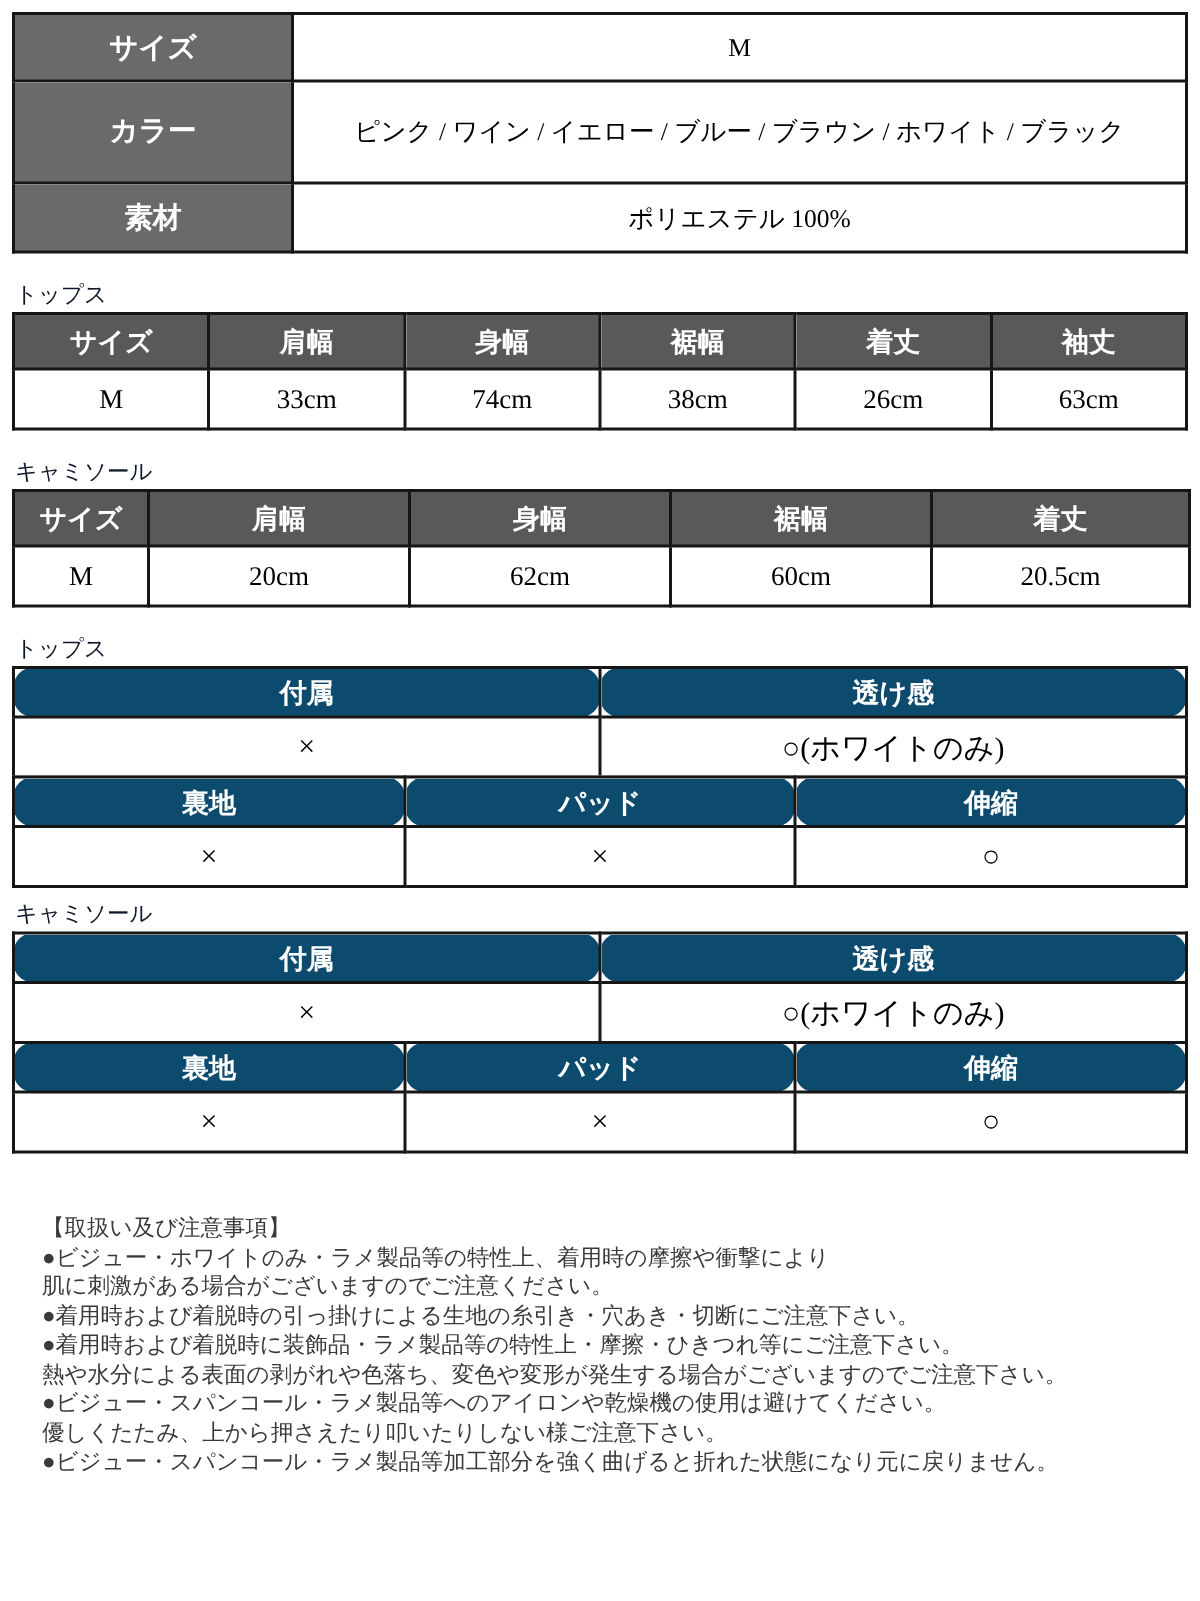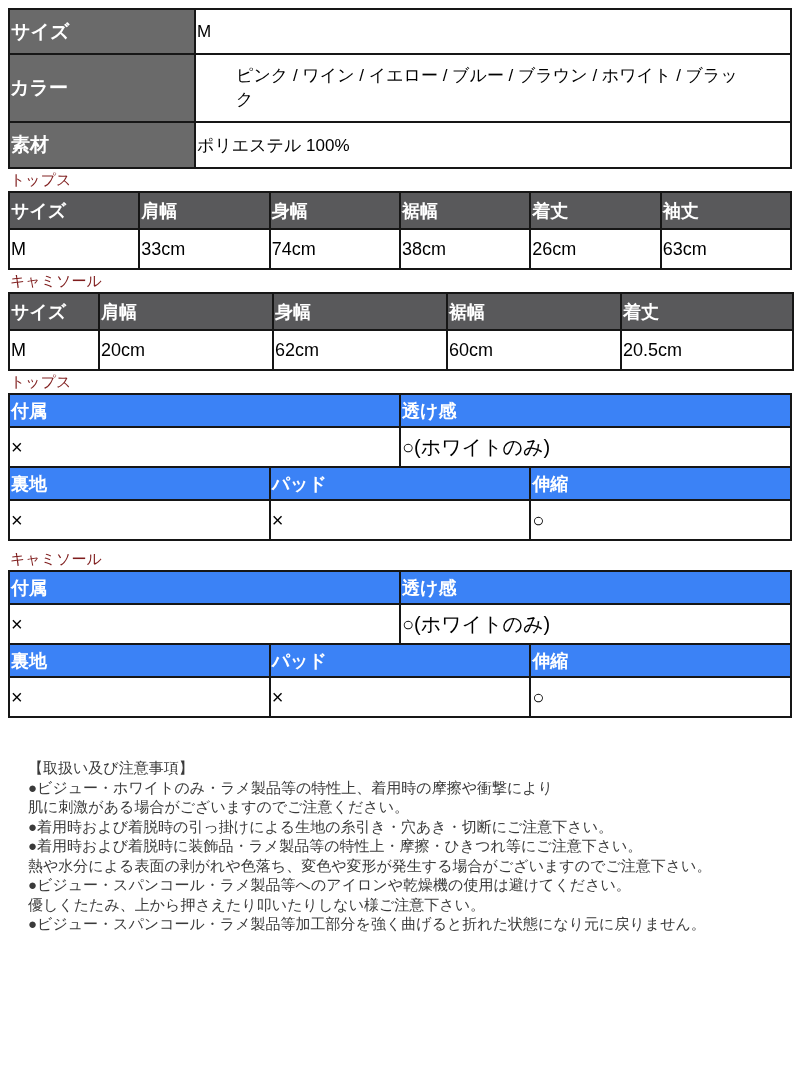--- a/index.html
+++ b/index.html
@@ -4,40 +4,40 @@
 <style>
   html,body{margin:0;padding:0;background:#ffffff;}
   body{
     width:800px;height:1067px;
     font-family:"Liberation Sans","DejaVu Sans",sans-serif;
     color:#000;
     -webkit-font-smoothing:antialiased;
   }
   .page{padding:8px;box-sizing:border-box;}
   table{border-collapse:collapse;table-layout:fixed;width:784px;background:#fff;}
-  td{border:2px solid #161616;vertical-align:middle;overflow:hidden;}
+  td{border:2px solid #161616;text-align:center;vertical-align:middle;overflow:hidden;font-family:Liberation Serif, serif;}
   
   .t-product td{font-size:17px;}
   .t-product .hcell{background:#6a6a6a;color:#ffffff;font-weight:bold;font-size:19px;width:182px;}
   .t-product .r1 td{height:41px;}
   .t-product .r2 td{height:66px;line-height:24px;padding:0 40px;}
   .t-product .r2 td.hcell{padding:0;}
   .t-product .r3 td{height:42px;}
   
   .t-size td{height:36px;font-size:18px;}
   .t-size .hrow td{background:#59595b;color:#ffffff;font-weight:bold;height:33px;}
   
   .t-feat td{font-size:18px;}
-  .t-feat .hrow td{background:#3b82f6;color:#ffffff;font-weight:bold;height:29px;}
+  .t-feat .hrow td{background:#0c4a6e;color:#ffffff;font-weight:bold;height:29px;border-radius:13px;}
   .t-feat .drow td{height:36px;font-size:20px;}
   .stack-below{margin-top:-2px;}
   
   .sec-label{
-    font-size:15px;color:#7f1d1d;
-    margin:2px 0 3px 2px;line-height:17px;
+    font-size:15px;color:#0f172a;
+    margin:19px 0 3px 2px;line-height:17px;
   }
   
   .notes{
     margin:40px 0 0 20px;
     font-size:15px;line-height:19.5px;color:#3a3a3a;
   }
   .notes div{white-space:nowrap;}
 </style>
 </head>
 <body>

